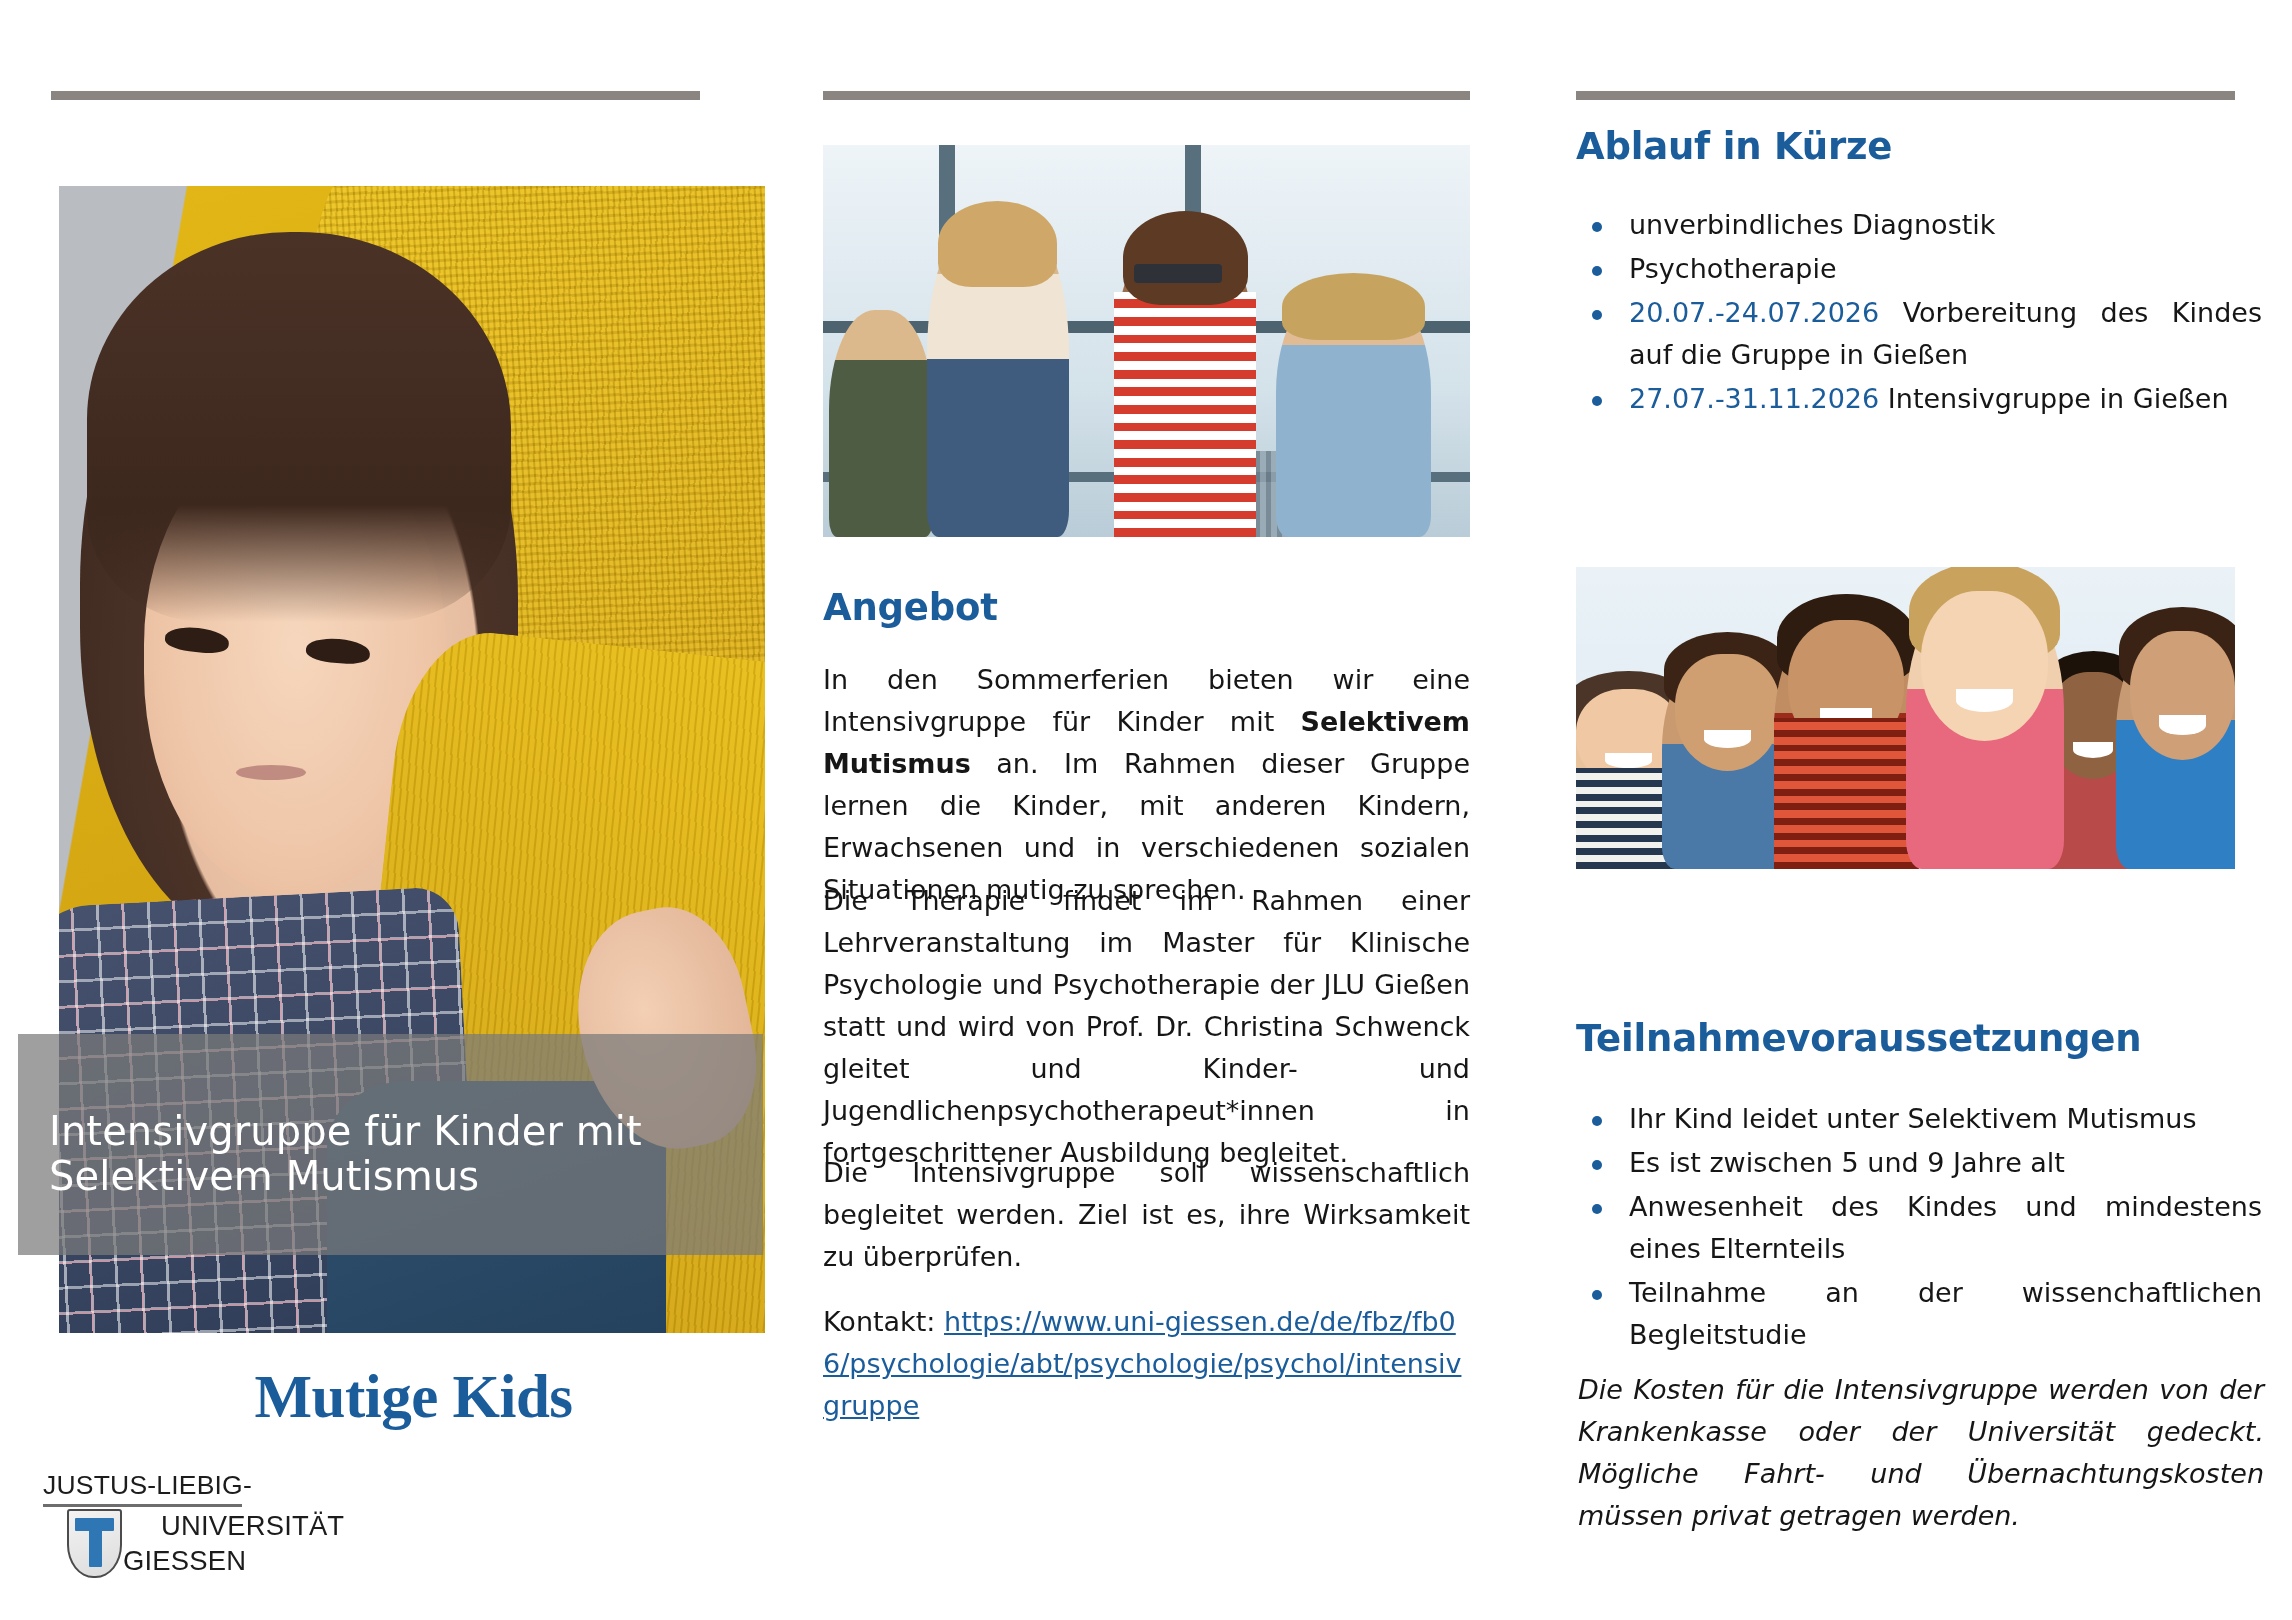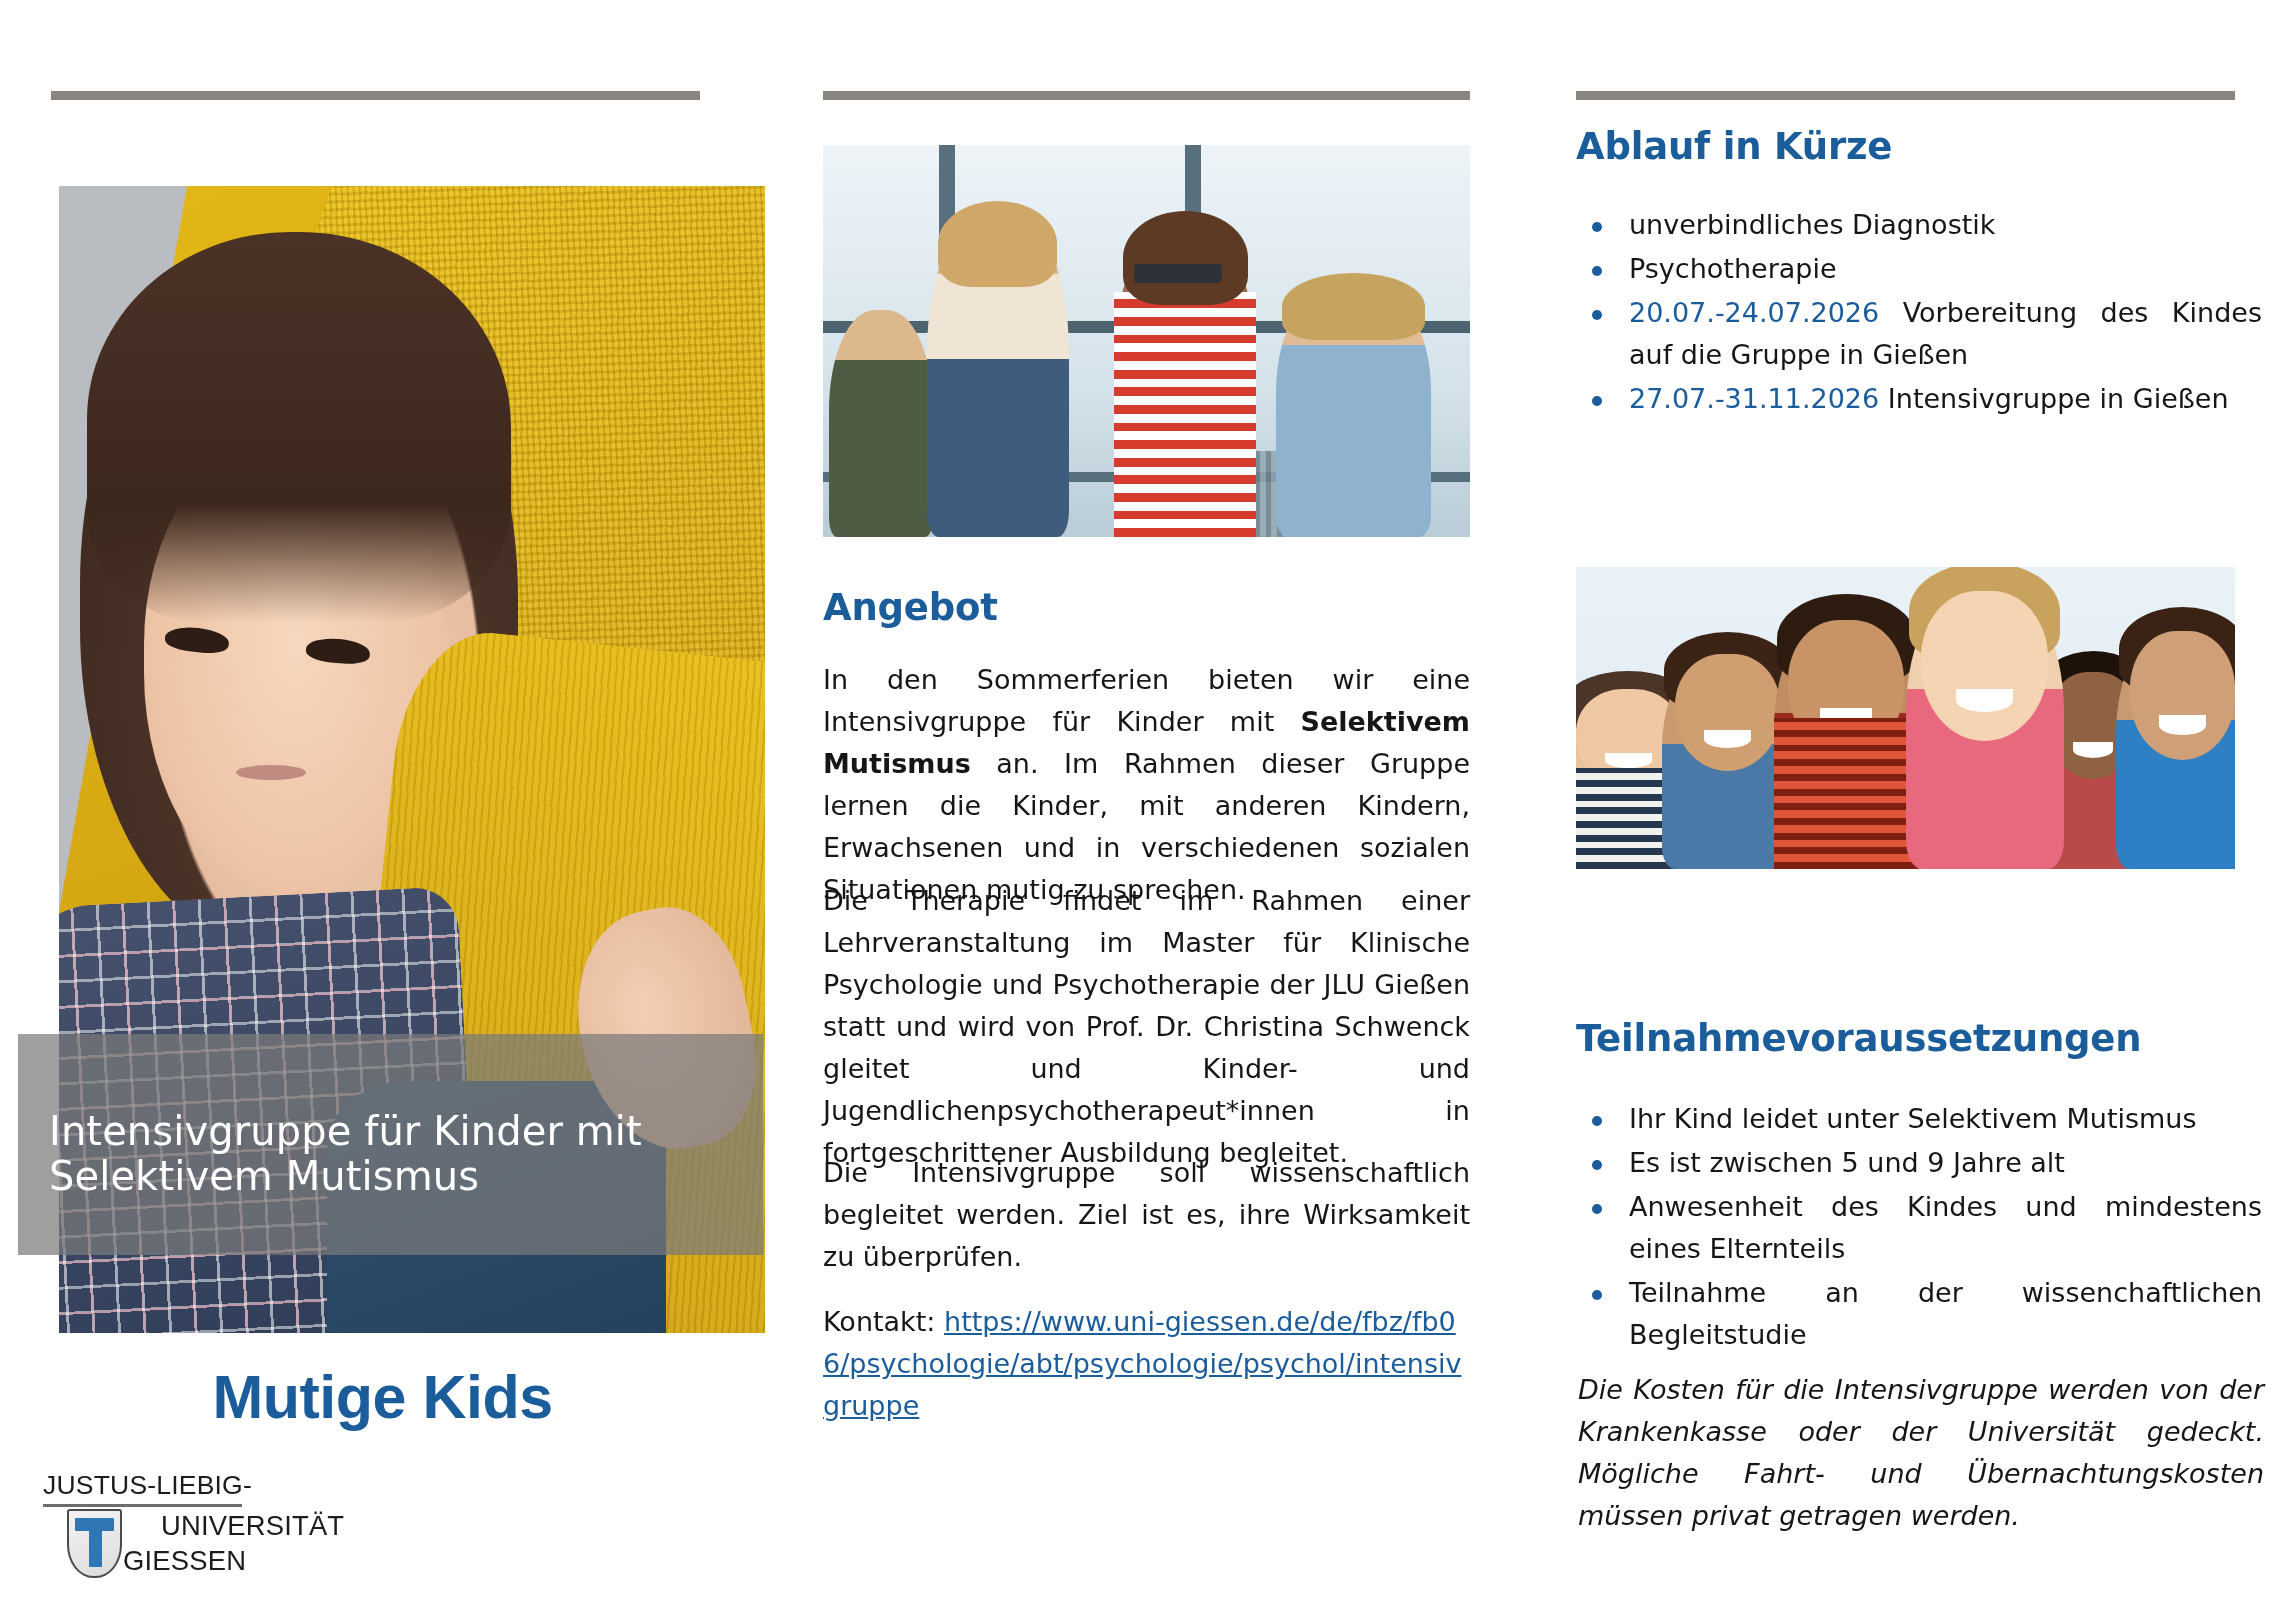--- a/index.html
+++ b/index.html
@@ -192,21 +192,22 @@
   .mutige-kids {
     position: absolute;
     left: 0;
     top: 1362px;
     width: 765px;
     text-align: center;
     color: #1b5c9b;
     font-size: 61px;
     font-weight: 700;
     letter-spacing: -0.5px;
-    font-family: Liberation Sans, sans-serif;
+    font-family: Liberation Serif, serif;
+    padding-left: 31px;
   }
 
   
   .jlu-logo {
     position: absolute;
     left: 43px;
     top: 1470px;
     width: 294px;
     height: 118px;
   }

